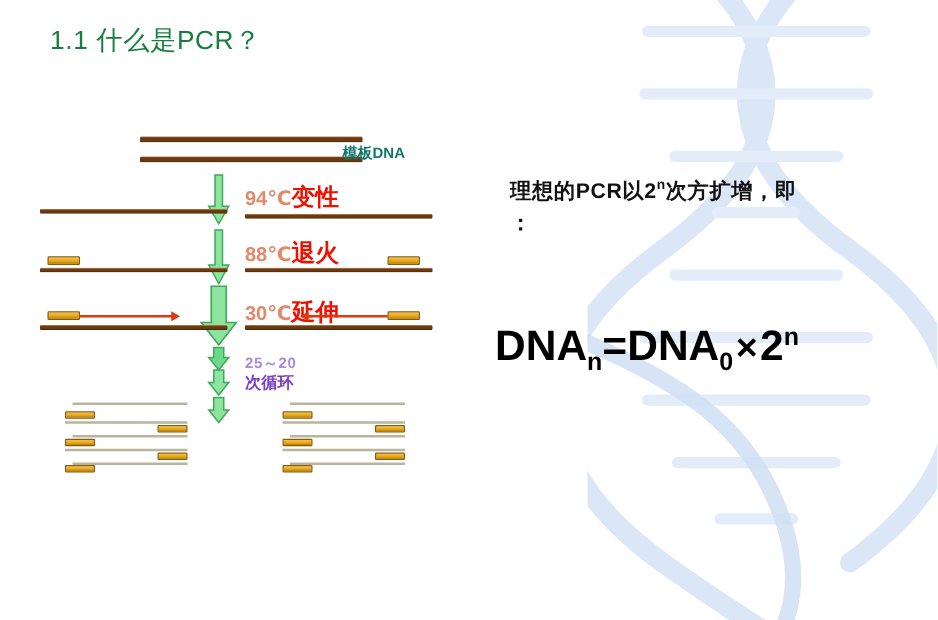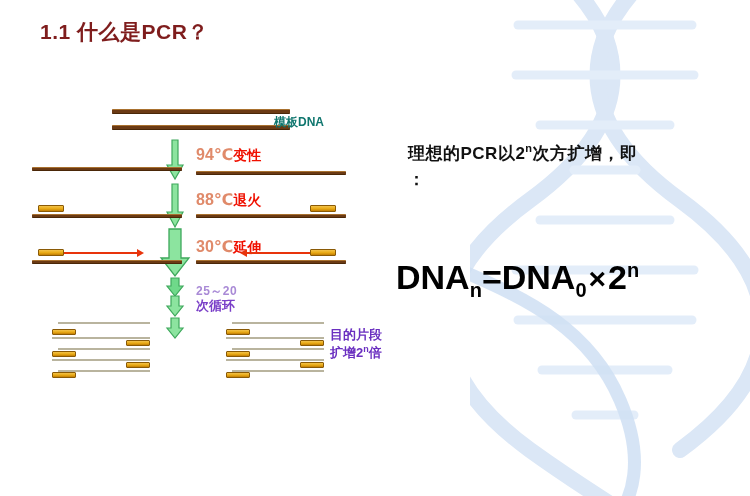--- a/index.html
+++ b/index.html
@@ -22,22 +22,22 @@
     left: 470px; top: -30px;
     width: 300px; height: 540px;
     pointer-events: none;
   }
 
   
   #page-title {
     position: absolute;
     left: 40px; top: 18px;
     font-size: 21px;
-    font-weight: bold;
-    color: #7f1d1d;
+    font-weight: normal;
+    color: #15803d;
     letter-spacing: 0.5px;
     white-space: nowrap;
   }
 
   
   #pcr-diagram {
     position: absolute;
     left: 0px; top: 95px;
     width: 400px; height: 290px;
   }
@@ -106,21 +106,21 @@
     white-space: nowrap;
     font-weight: bold;
   }
   .temp {
     color: #e08a6a;
     font-size: 16px;
     font-weight: bold;
   }
   .stepname {
     color: #f01000;
-    font-size: 14px;
+    font-size: 19px;
     font-weight: bold;
   }
   #template-label {
     position: absolute;
     color: #0f766e;
     font-size: 12px;
     font-weight: bold;
     white-space: nowrap;
   }
   #cycles-label {
@@ -281,24 +281,20 @@
     <div class="primer small" style="left:226px; top:234px; width:24px;"></div>
     <div class="pstrand" style="left:226px; top:242px; width:98px;"></div>
     <div class="primer small" style="left:300px; top:245px; width:24px;"></div>
     <div class="pstrand" style="left:232px; top:253px; width:92px;"></div>
     <div class="primer small" style="left:226px; top:256px; width:24px;"></div>
     <div class="pstrand" style="left:226px; top:264px; width:98px;"></div>
     <div class="primer small" style="left:300px; top:267px; width:24px;"></div>
     <div class="pstrand" style="left:232px; top:275px; width:92px;"></div>
     <div class="primer small" style="left:226px; top:277px; width:24px;"></div>
 
-    <div id="product-label" style="left:330px; top:232px;">
-      <span>目的片段</span>
-      <span class="l2"><span>扩增2</span><sup>n</sup><span>倍</span></span>
-    </div>
 
   </div>
 
   <div id="right-text">
     <span>理想的PCR以2</span><sup>n</sup><span>次方扩增，即</span><br>
     <span>：</span>
   </div>
 
   <div id="formula">
     <span>DNA</span><sub>n</sub><span>=</span><span>DNA</span><sub>0</sub><span class="times">×</span><span>2</span><sup>n</sup>

